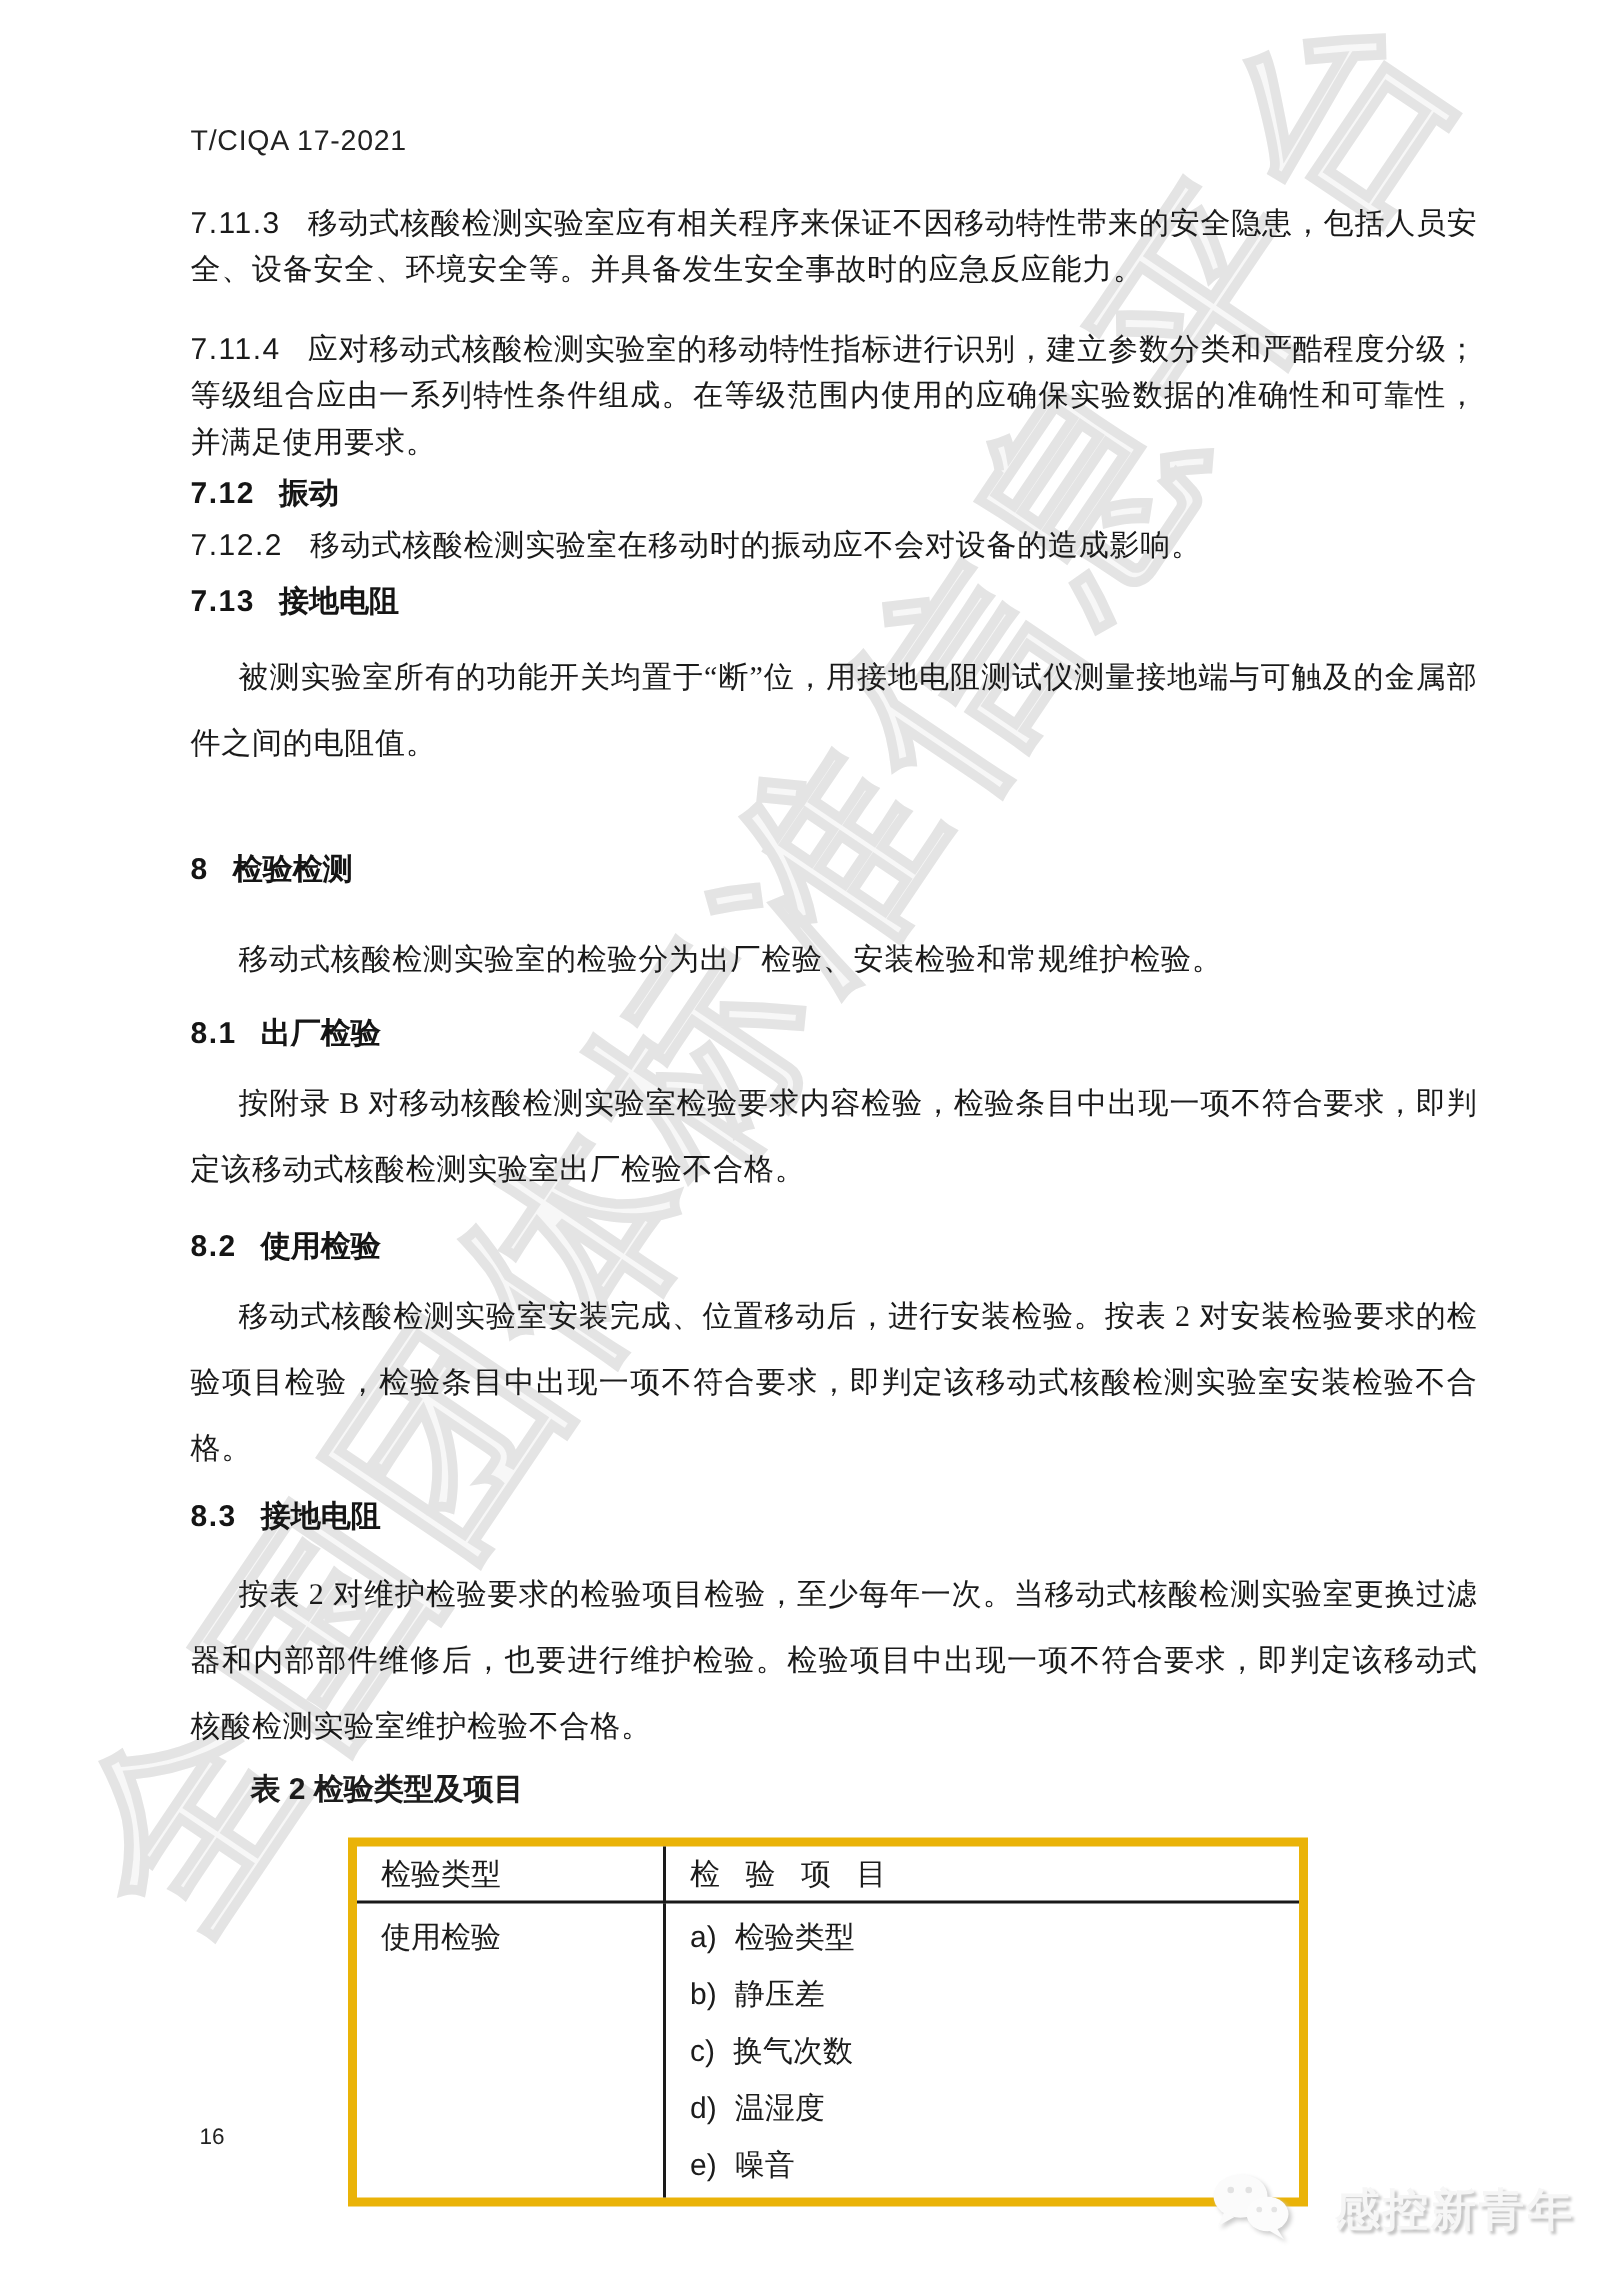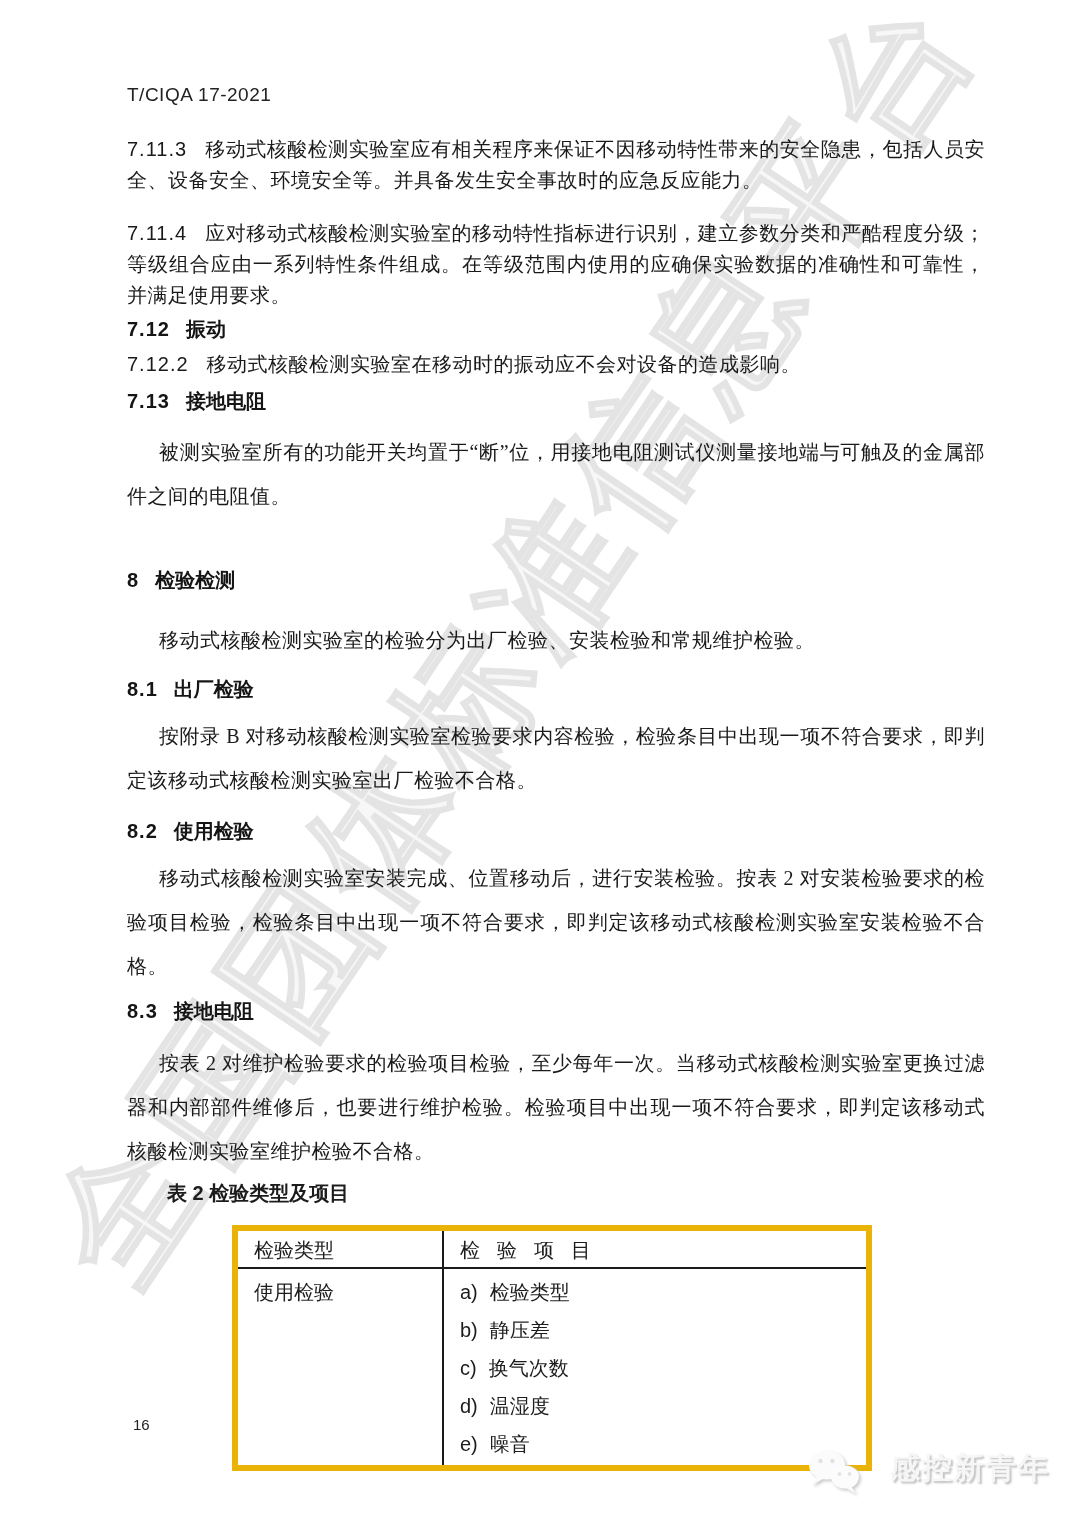--- a/index.html
+++ b/index.html
@@ -108,20 +108,21 @@
     position:absolute;
     left:133px;top:1416px;
     font-size:15px;
     color:#222;
     z-index:1;
   }
   .footer-logo{
     position:absolute;
     right:30px;bottom:28px;
     display:flex;
+    align-items:center;
     gap:26px;
     z-index:1;
   }
   .footer-logo .logo-text{
     font-size:30px;
     font-weight:bold;
     letter-spacing:2px;
     color:#f6f6f6;
     text-shadow:2px 2px 2px #c2c2c2;
     font-family:"Liberation Sans",sans-serif;

